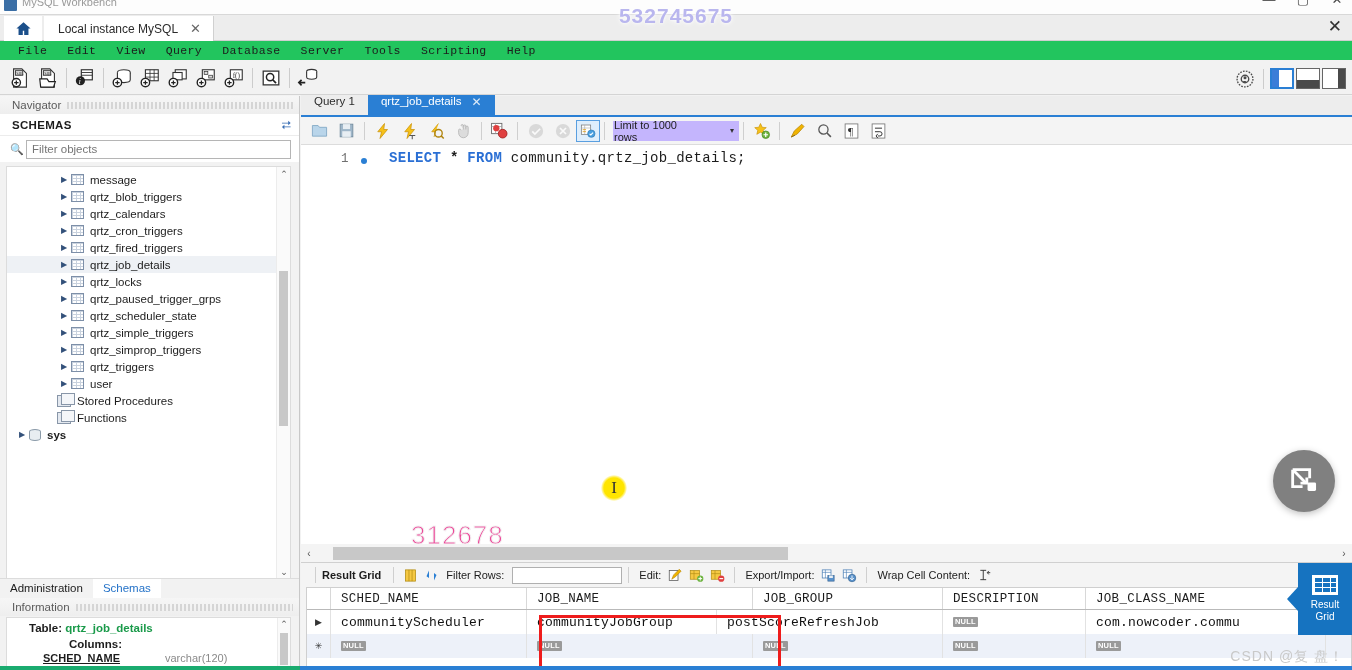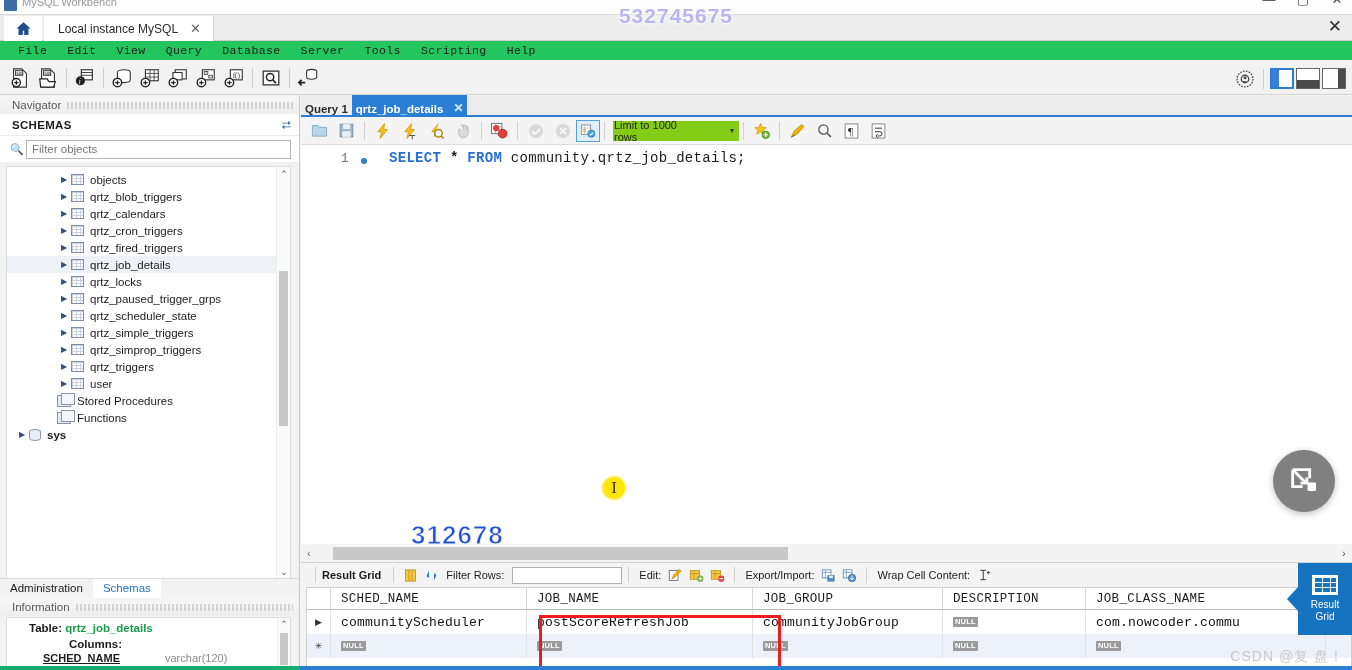--- a/index.html
+++ b/index.html
@@ -255,41 +255,40 @@
   .querypane {
     position: absolute; left: 301px; top: 96px; width: 1051px; height: 574px;
     background: #ffffff;
   }
   .qtabs {
     height: 21px; background: #ededed;
     display: flex; align-items: flex-end;
     border-bottom: 2px solid #2a7fd4;
   }
   .qtab {
-    height: 20px; padding: 0 4px;
-    display: flex; align-items: flex-end;
+    height: 20px; padding: 0 13px;
+    display: flex; align-items: flex-start;
     font-size: 11.5px; color: #2b2b2b;
     background: #ededed;
-    font-weight: bold;
   }
   .qtab.active { background: #2a7fd4; color: #ffffff; }
   .qtab .x { margin-left: 10px; font-size: 12px; opacity: .85; }
 
   .qtoolbar {
     height: 28px; background: #f4f4f4;
     border-bottom: 1px solid #dcdcdc;
     display: flex; align-items: center;
     padding-left: 5px;
   }
   .qt-ico { width: 27px; height: 25px; display:flex; align-items:center; justify-content:center; }
   .qt-ico.framed { border: 1px solid #5a9fe0; background: #dfeefc; width: 24px; height: 22px; }
   .qt-sep { width: 1px; height: 18px; background: #cfcfcf; margin: 0 4px; }
   .limitsel {
     width: 126px; height: 20px; margin-left: 4px;
-    background: #84cc16; border: 1px solid transparent;
+    background: #c4b5fd; border: 1px solid transparent;
     display: flex; align-items: center;
     font-size: 11px; color: #1c1c1c; gap: 44px;
   }
   .limitsel .caret { margin-left: auto; font-size: 8px; color: #333; padding-right:4px; }
   .editorarea {
     position: absolute; left: 0; top: 49px; right: 0; bottom: 126px;
     background: #ffffff;
   }
   .gutter {
     position: absolute; left: 0; top: 0; bottom: 0; width: 70px;
@@ -308,21 +307,21 @@
     position: absolute; left: 88px; top: 5px;
     font-family: "Liberation Mono", monospace;
     font-size: 14px; letter-spacing: .3px;
     white-space: pre;
   }
   .kw { color: #2a6fd4; font-weight: bold; }
   .op { color: #1c1c1c; font-weight: bold; }
   .ident { color: #1c1c1c; }
   .watermark-mid {
     position: absolute; left: 110px; top: 375px;
-    font-size: 26px; font-weight: bold; color: #1d4ed8;
+    font-size: 26px; font-weight: normal; color: #ec4899;
     letter-spacing: 1px;
     -webkit-text-stroke: 1px #f4f4f4;
   }
   .cursor-ibeam {
     position: absolute; left: 300px; top: 330px;
     width: 26px; height: 26px; border-radius: 50%;
     background: radial-gradient(circle, #ffe500 55%, rgba(255,229,0,.0) 72%);
     display: flex; align-items: center; justify-content: center;
     font-family: "Liberation Serif", serif;
     font-size: 17px; color: #333;
@@ -619,21 +618,21 @@
     <div class="filter-row">
       <span class="filter-ico">🔍</span>
       <input class="filter-input" placeholder="Filter objects" style="">
     </div>
 
     <div class="tree">
       <div class="tree-inner" id="tree-rows">
           <div class="tree-row" style="padding-left: 50px;">
             <span class="tri">▶</span>
             <span class="tbl-ico"></span>
-            <span>objects</span>
+            <span>message</span>
           </div>
           <div class="tree-row" style="padding-left: 50px;">
             <span class="tri">▶</span>
             <span class="tbl-ico"></span>
             <span>qrtz_blob_triggers</span>
           </div>
           <div class="tree-row" style="padding-left: 50px;">
             <span class="tri">▶</span>
             <span class="tbl-ico"></span>
             <span>qrtz_calendars</span>
@@ -971,22 +970,22 @@
           <div class="gh-cell" style="width:196px">SCHED_NAME</div>
           <div class="gh-cell" style="width:226px">JOB_NAME</div>
           <div class="gh-cell" style="width:190px">JOB_GROUP</div>
           <div class="gh-cell" style="width:143px">DESCRIPTION</div>
           <div class="gh-cell" style="width:240px">JOB_CLASS_NAME</div>
         </div>
 
         <div class="grid-row">
           <div class="gr-marker">▶</div>
           <div class="gr-cell" style="width:196px">communityScheduler</div>
+          <div class="gr-cell" style="width:190px">communityJobGroup</div>
           <div class="gr-cell" style="width:226px">postScoreRefreshJob</div>
-          <div class="gr-cell" style="width:190px">communityJobGroup</div>
           <div class="gr-cell" style="width:143px">
               <span class="nullbadge">NULL</span>
             </div>
           <div class="gr-cell" style="width:240px">com.nowcoder.commu</div>
         </div>
 
         <div class="grid-row alt">
           <div class="gr-marker">✳</div>
           <div class="gr-cell" style="width:196px">
               <span class="nullbadge">NULL</span>

